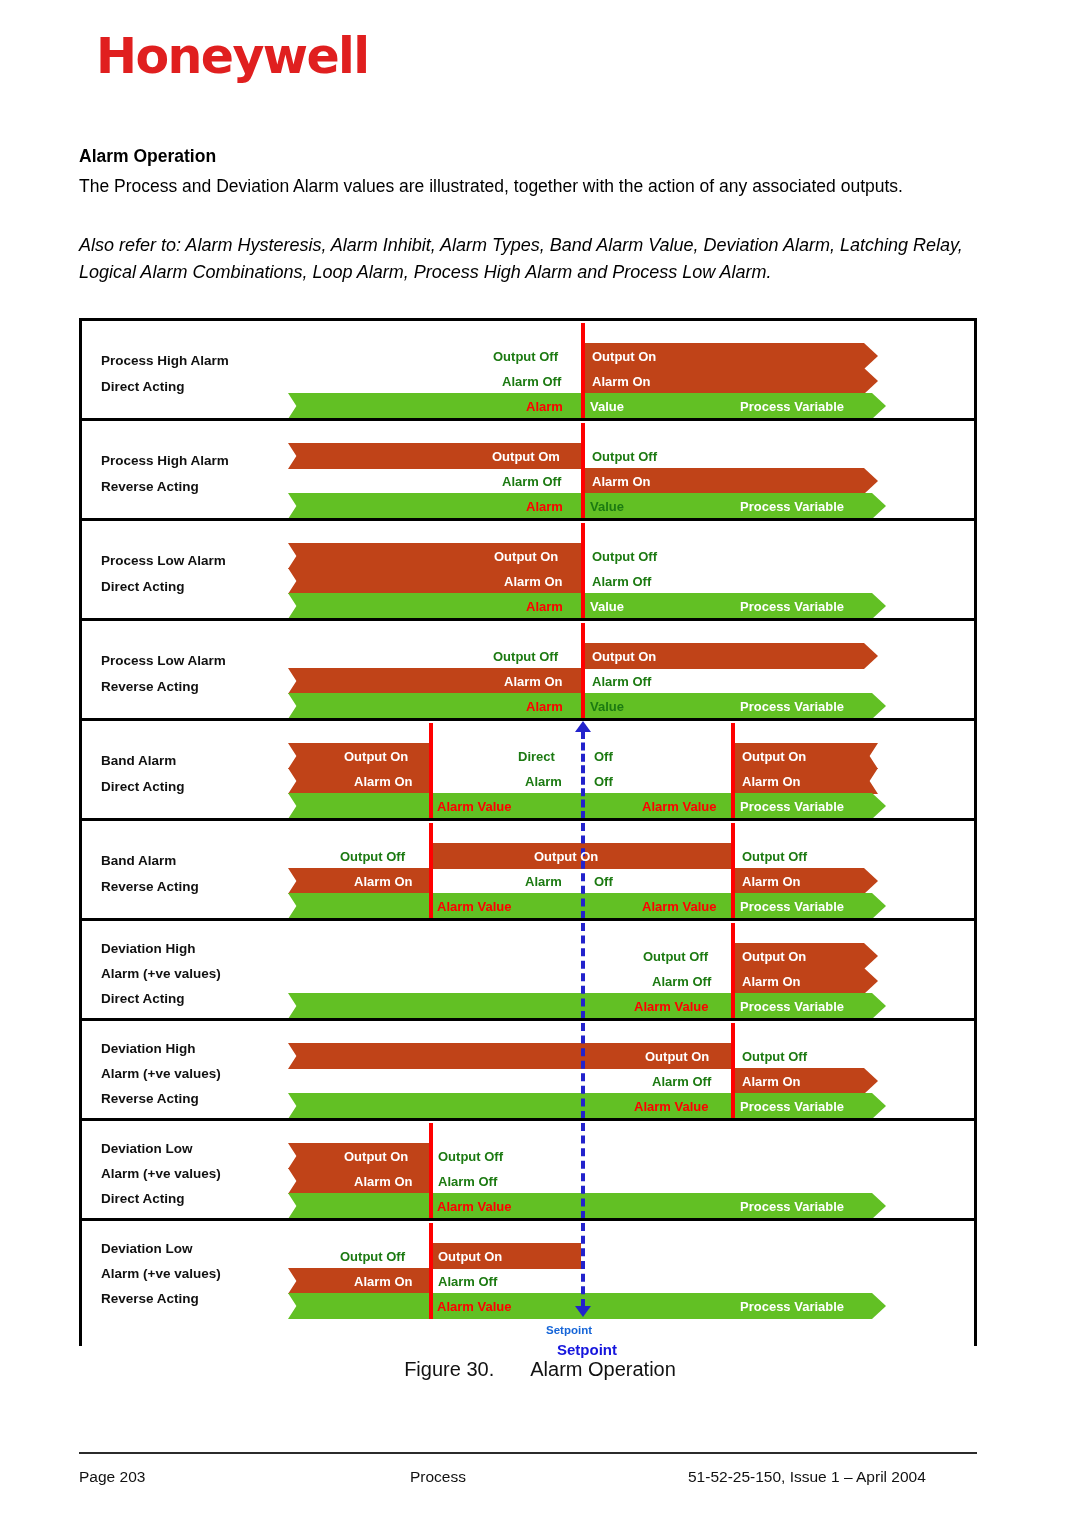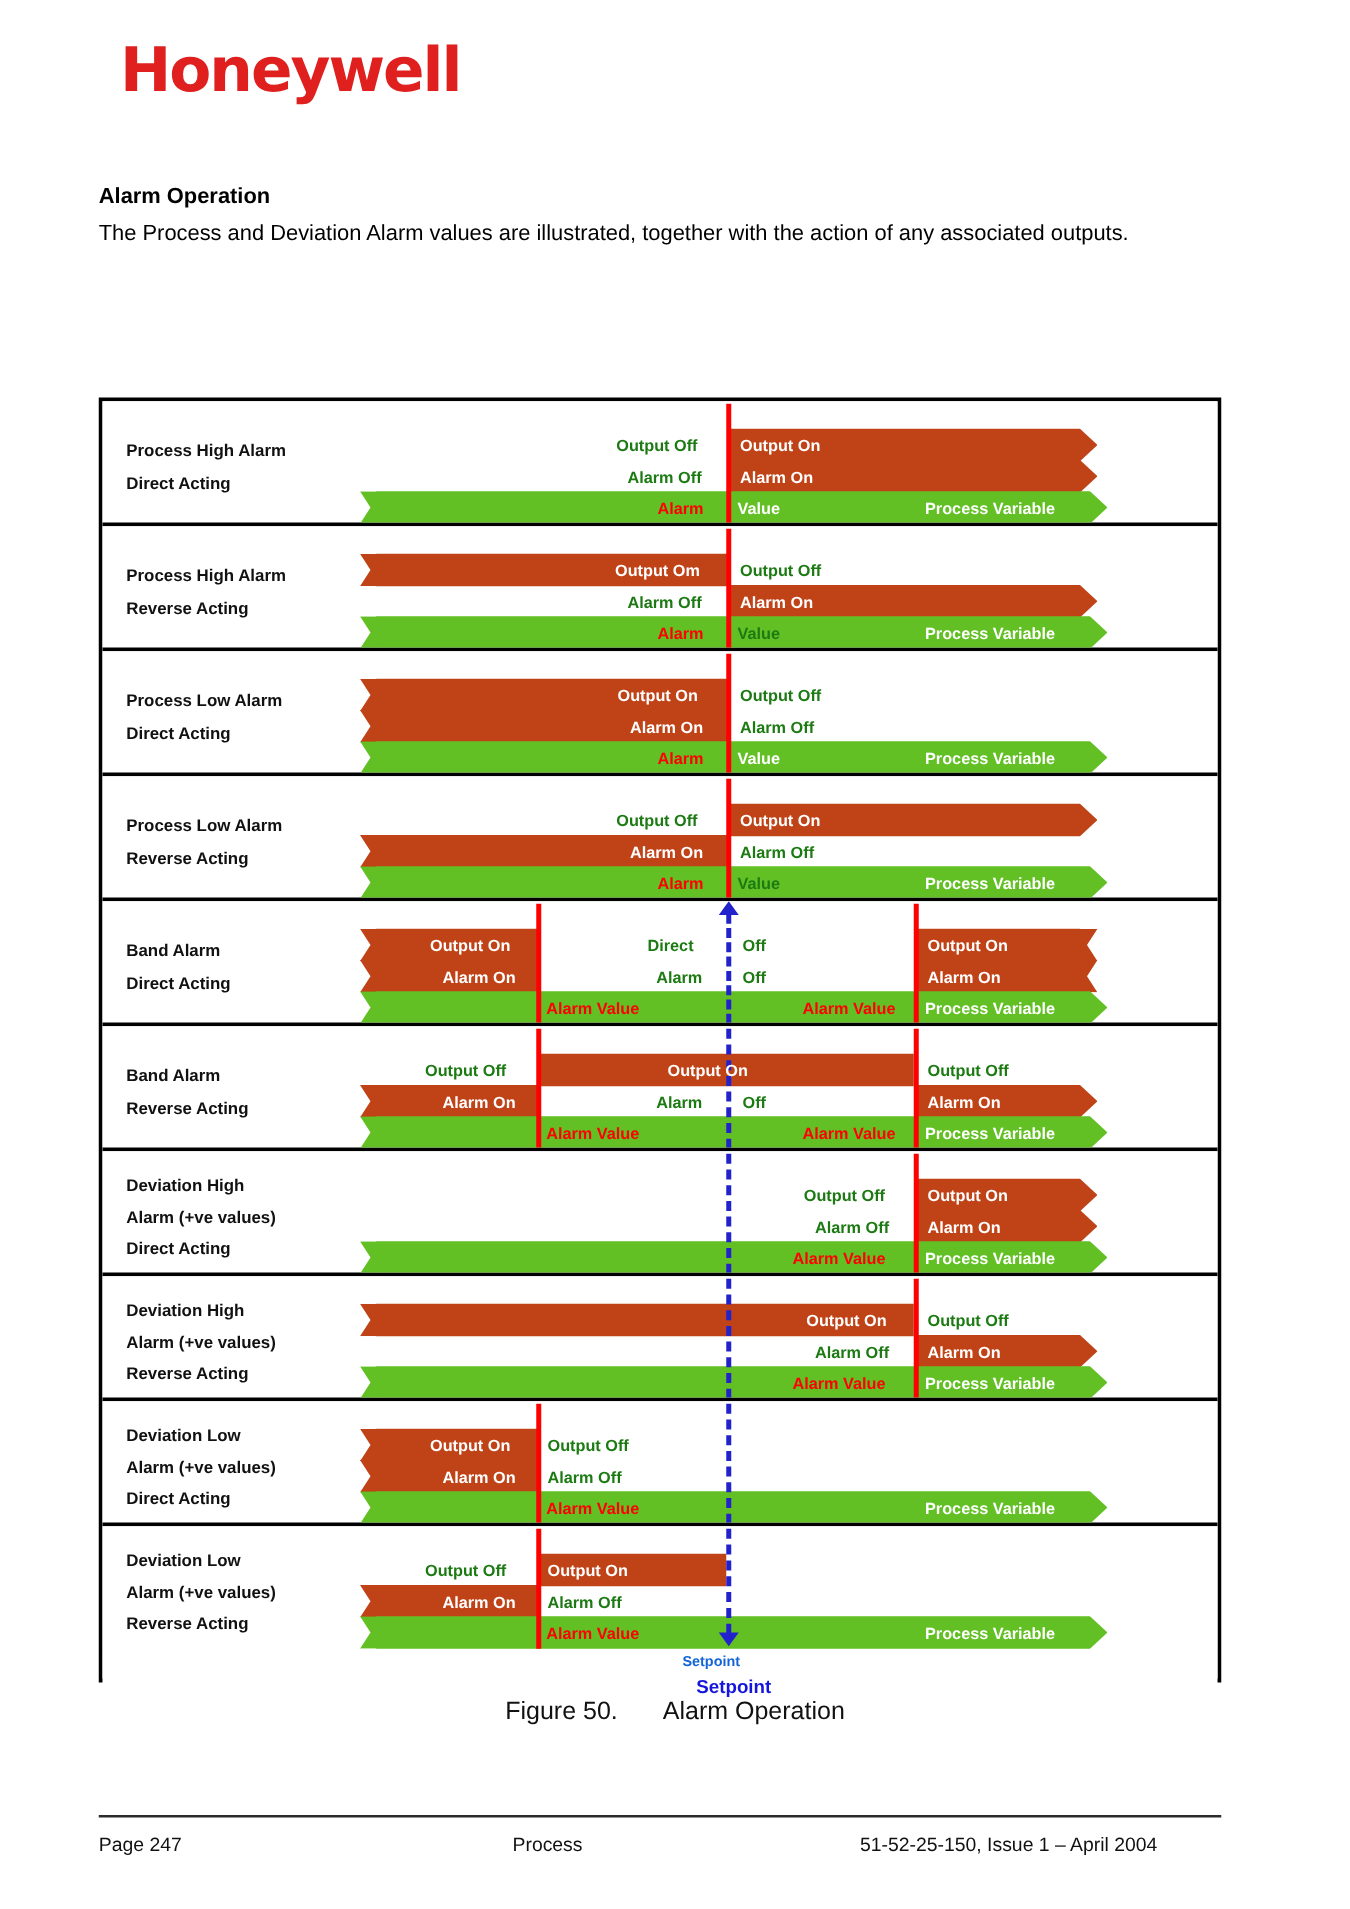--- a/index.html
+++ b/index.html
@@ -80,20 +80,21 @@
 <body>
 
 <div class="page">
 
   <div class="hdr">
     <div class="logo">Honeywell</div>
   </div>
 
   <div class="sec-title">Alarm Operation</div>
   <div class="para1">The Process and Deviation Alarm values are illustrated, together with the action of any associated outputs.</div>
+  <div class="para2">Also refer to: Alarm Hysteresis, Alarm Inhibit, Alarm Types, Band Alarm Value, Deviation Alarm, Latching Relay, Logical Alarm Combinations, Loop Alarm, Process High Alarm and Process Low Alarm.</div>
 
   <div class="fig">
 
     <div class="row" style="top:0">
       <div class="lbl" style="top:32px">Process High Alarm</div>
       <div class="lbl" style="top:58px">Direct Acting</div>
 
       <div class="bar orange" style="left:501px;top:22px;width:281px;"></div>
       <div class="tip-r orange" style="left:782px;top:22px;"></div>
       <div class="bar orange" style="left:501px;top:47px;width:281px;"></div>
@@ -361,21 +362,21 @@
     </div>
 
     <div class="setrow" style="top:1000px">
       <div class="setlbl" style="left:464px;top:3px;">Setpoint</div>
     </div>
   </div>
 
   <div class="setlbl2" style="position:absolute;left:557px;top:1341px;">Setpoint</div>
 
   <div class="caption">
-    <span class="num">Figure 50.</span><span class="cap">Alarm Operation</span>
+    <span class="num">Figure 30.</span><span class="cap">Alarm Operation</span>
   </div>
 
   <div class="foot-rule"></div>
-  <div class="foot l">Page 247</div>
+  <div class="foot l">Page 203</div>
   <div class="foot c">Process</div>
   <div class="foot r">51-52-25-150, Issue 1 – April 2004</div>
 
 </div>
 
 </body></html>

